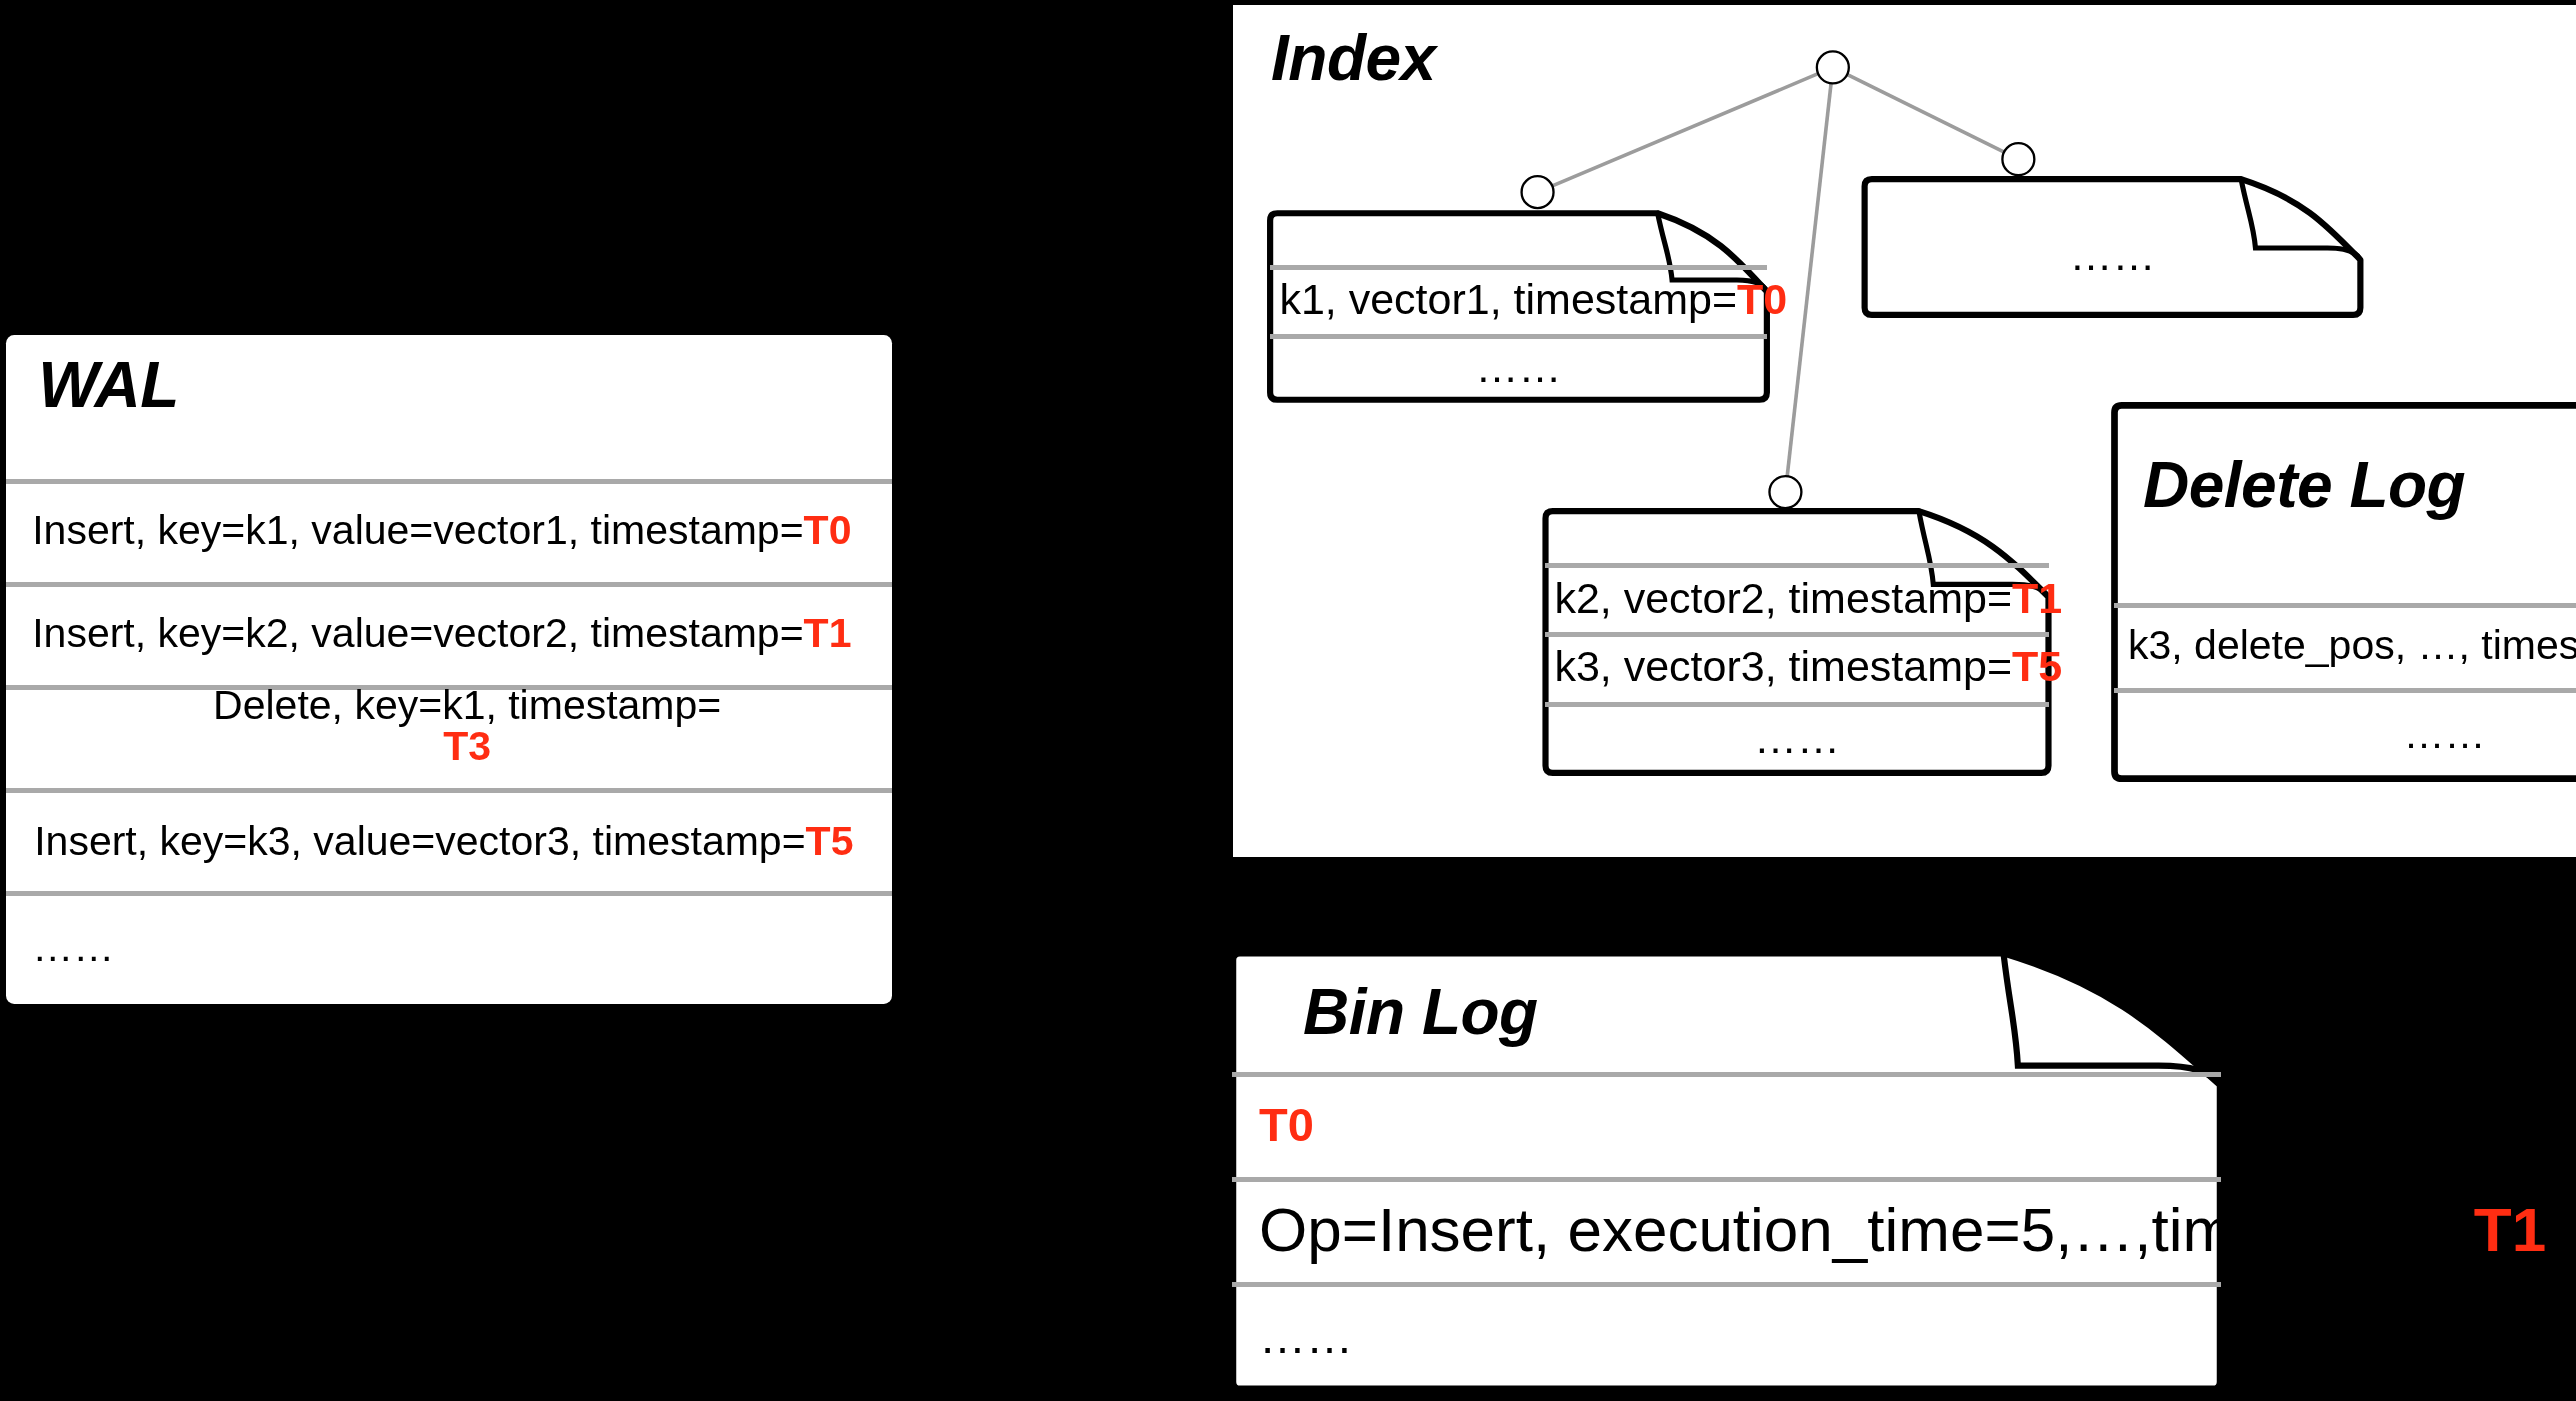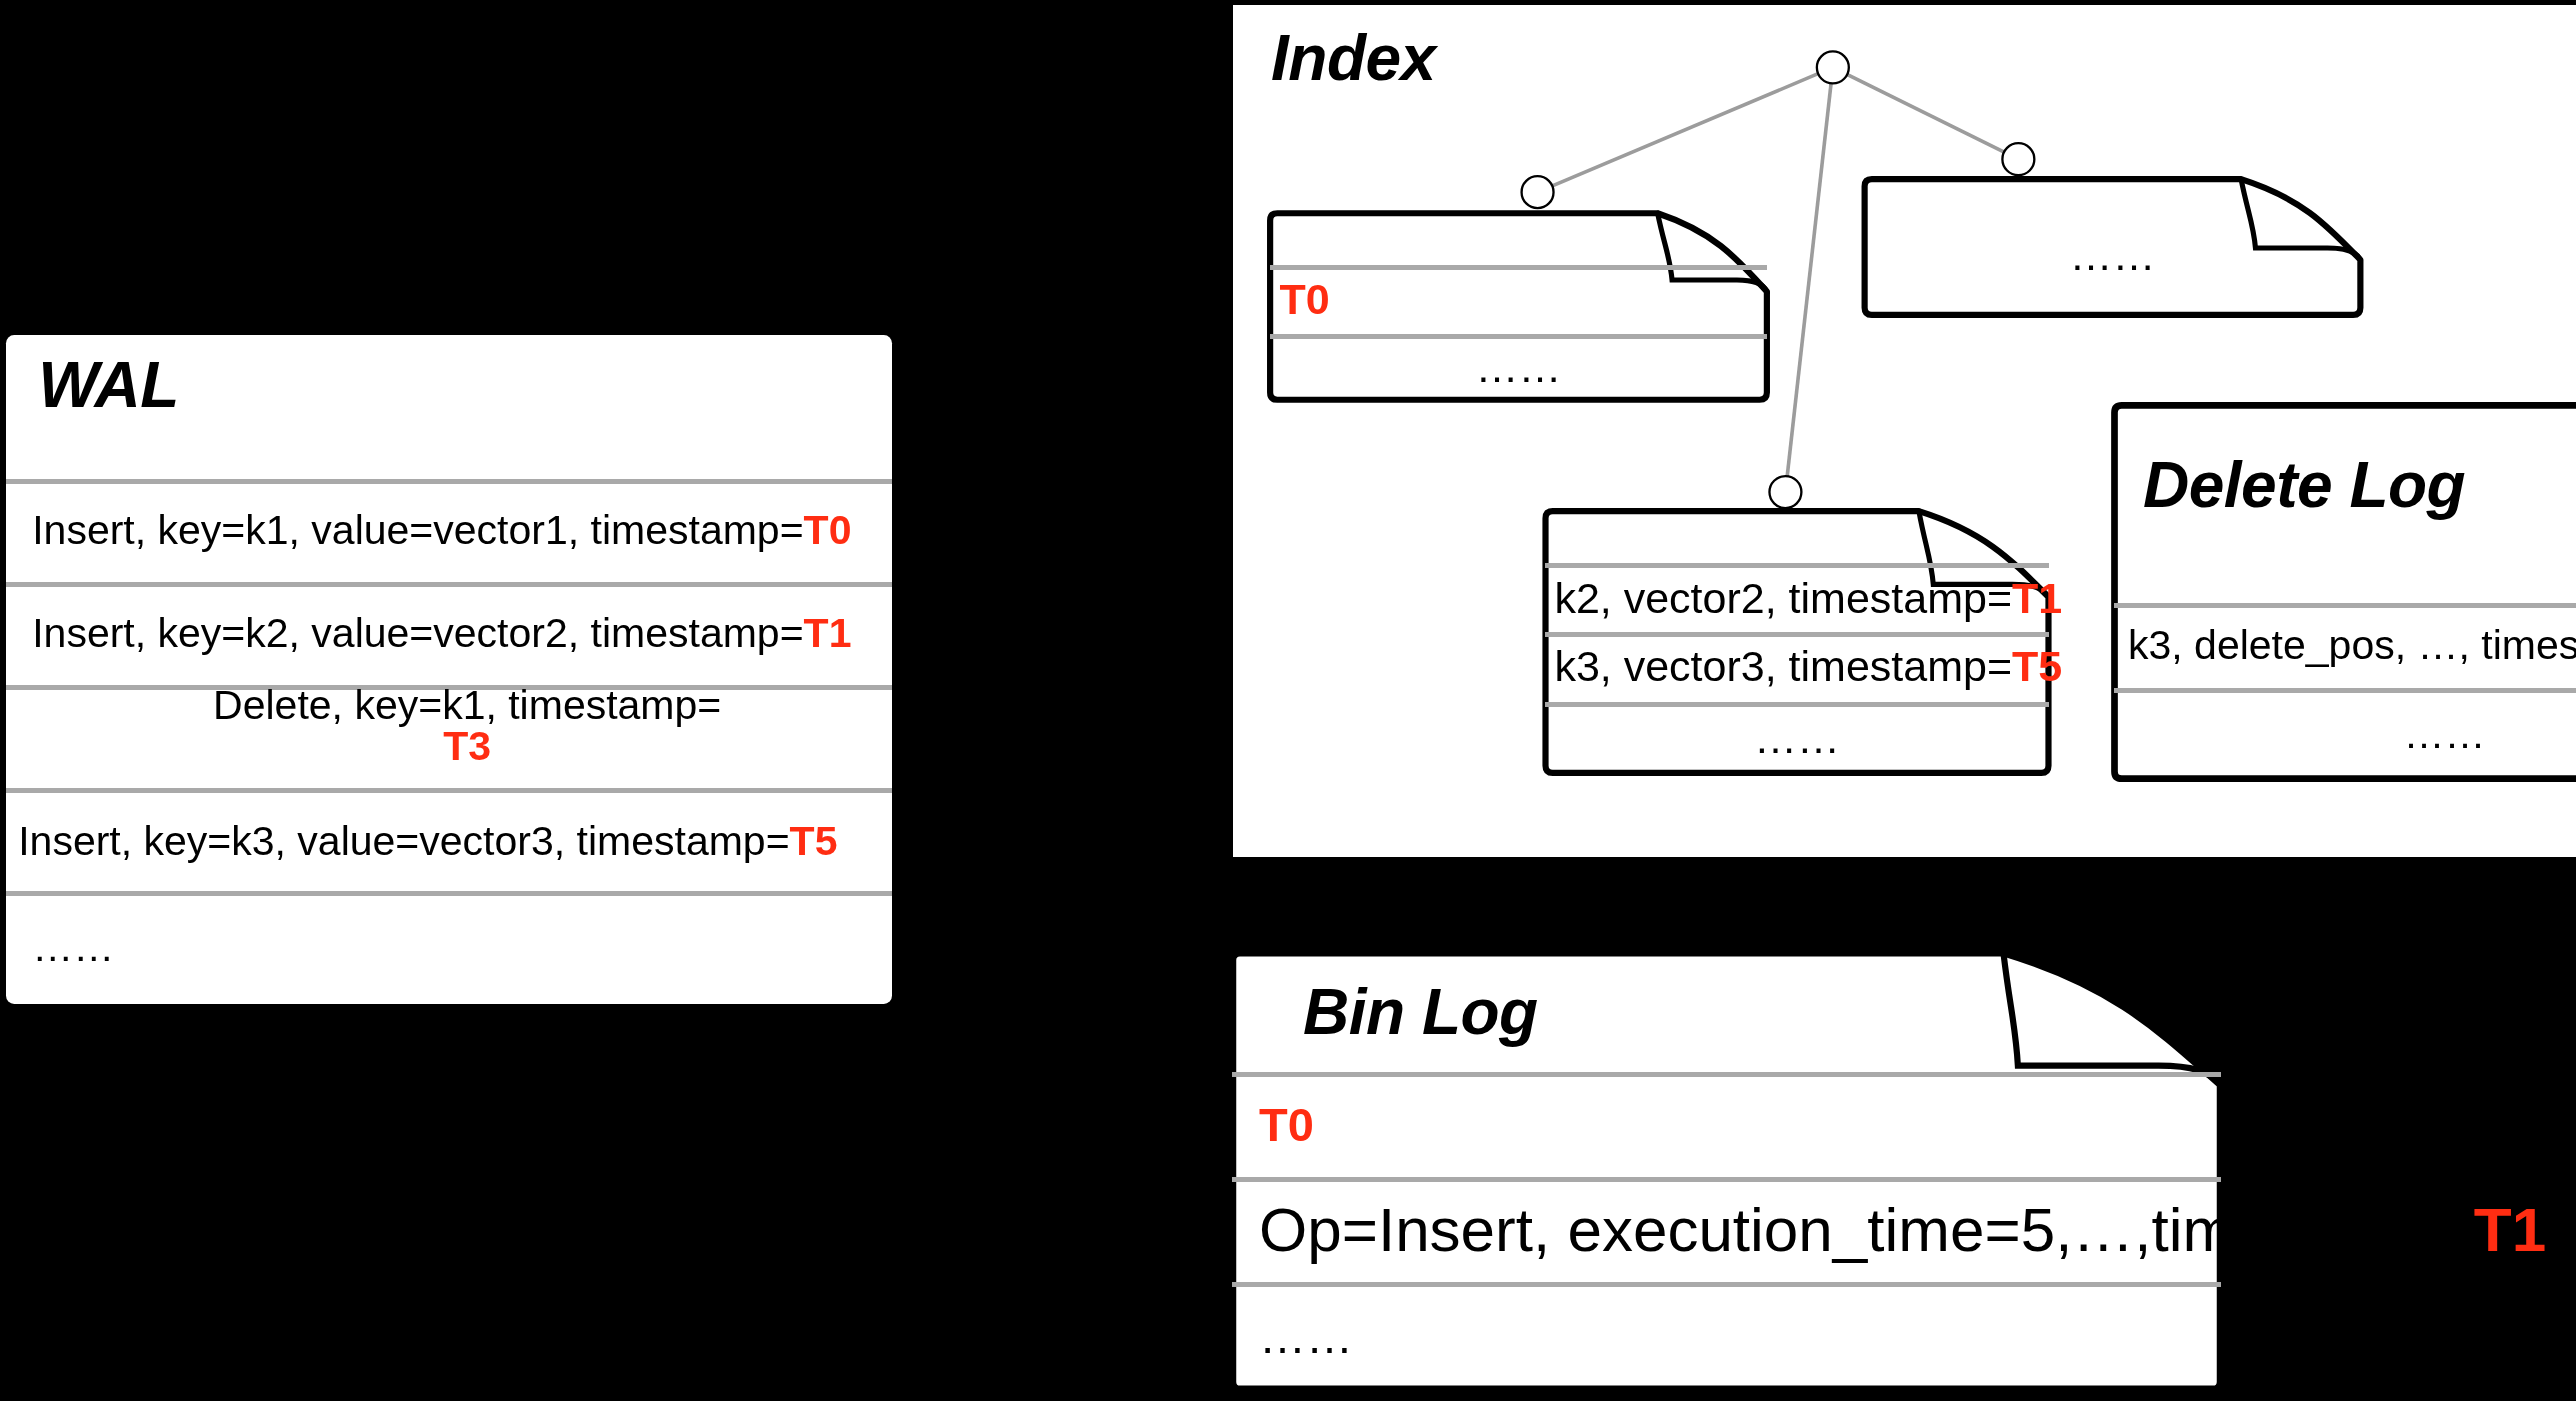--- a/index.html
+++ b/index.html
@@ -51,21 +51,21 @@
       <span class="ts">T1</span>
   </div>
 
   <div class="divider" style="top:350px;"></div>
   <div class="row" style="top:350px; height:103px; padding-left:36px; font-size:41px;flex-direction:column;">
     <span>Delete, key=k1, timestamp=</span>
       <span class="ts">T3</span>
   </div>
 
   <div class="divider" style="top:453px;"></div>
-  <div class="row" style="top:453px; height:107px; padding-left:12px; font-size:41px;">
+  <div class="row" style="top:453px; height:107px; padding-left:28px; font-size:41px;">
     <span>Insert, key=k3, value=vector3, timestamp=</span>
       <span class="ts">T5</span>
   </div>
 
   <div class="divider" style="top:556px;"></div>
   <div class="row" style="top:556px; height:112px; padding-left:26px; font-size:41px;">
     <span>……</span>
   </div>
 </div>
 
@@ -88,20 +88,21 @@
 </svg>
 
 <div class="doc z3" style="left:1266px; top:209px; width:505px; height:195px;">
     <svg class="doc-bg" viewBox="0 0 980 378">
       <path d="M 22 8 L 760 8 C 870 44.800000000000004 914 96 972 160 L 972 356 Q 972 370 958 370 L 22 370 Q 8 370 8 356 L 8 22 Q 8 8 22 8 Z" fill="#ffffff" stroke="#000" stroke-width="12" stroke-linejoin="round"></path>
       <path d="M 760 8 C 772 67.2 784 92.8 788 137.6 L 914 137.6 C 947 137.6 964.6 144 972 160" fill="none" stroke="#000" stroke-width="10" stroke-linecap="round"></path>
     </svg>
   <div class="content">
     <div class="divider" style="top:56px;"></div>
     <div class="row" style="top:56px; height:69px; padding-left:13.4px; font-size:43px;">
+      <span>k1, vector1, timestamp=</span>
         <span class="ts">T0</span>
     </div>
     <div class="divider" style="top:125px;"></div>
     <div class="row center" style="top:125px; height:66px; font-size:43px;">
       <span>……</span>
     </div>
   </div>
 </div>
 
 <div class="doc z3" style="left:1860px; top:175px; width:505px; height:144px;">

